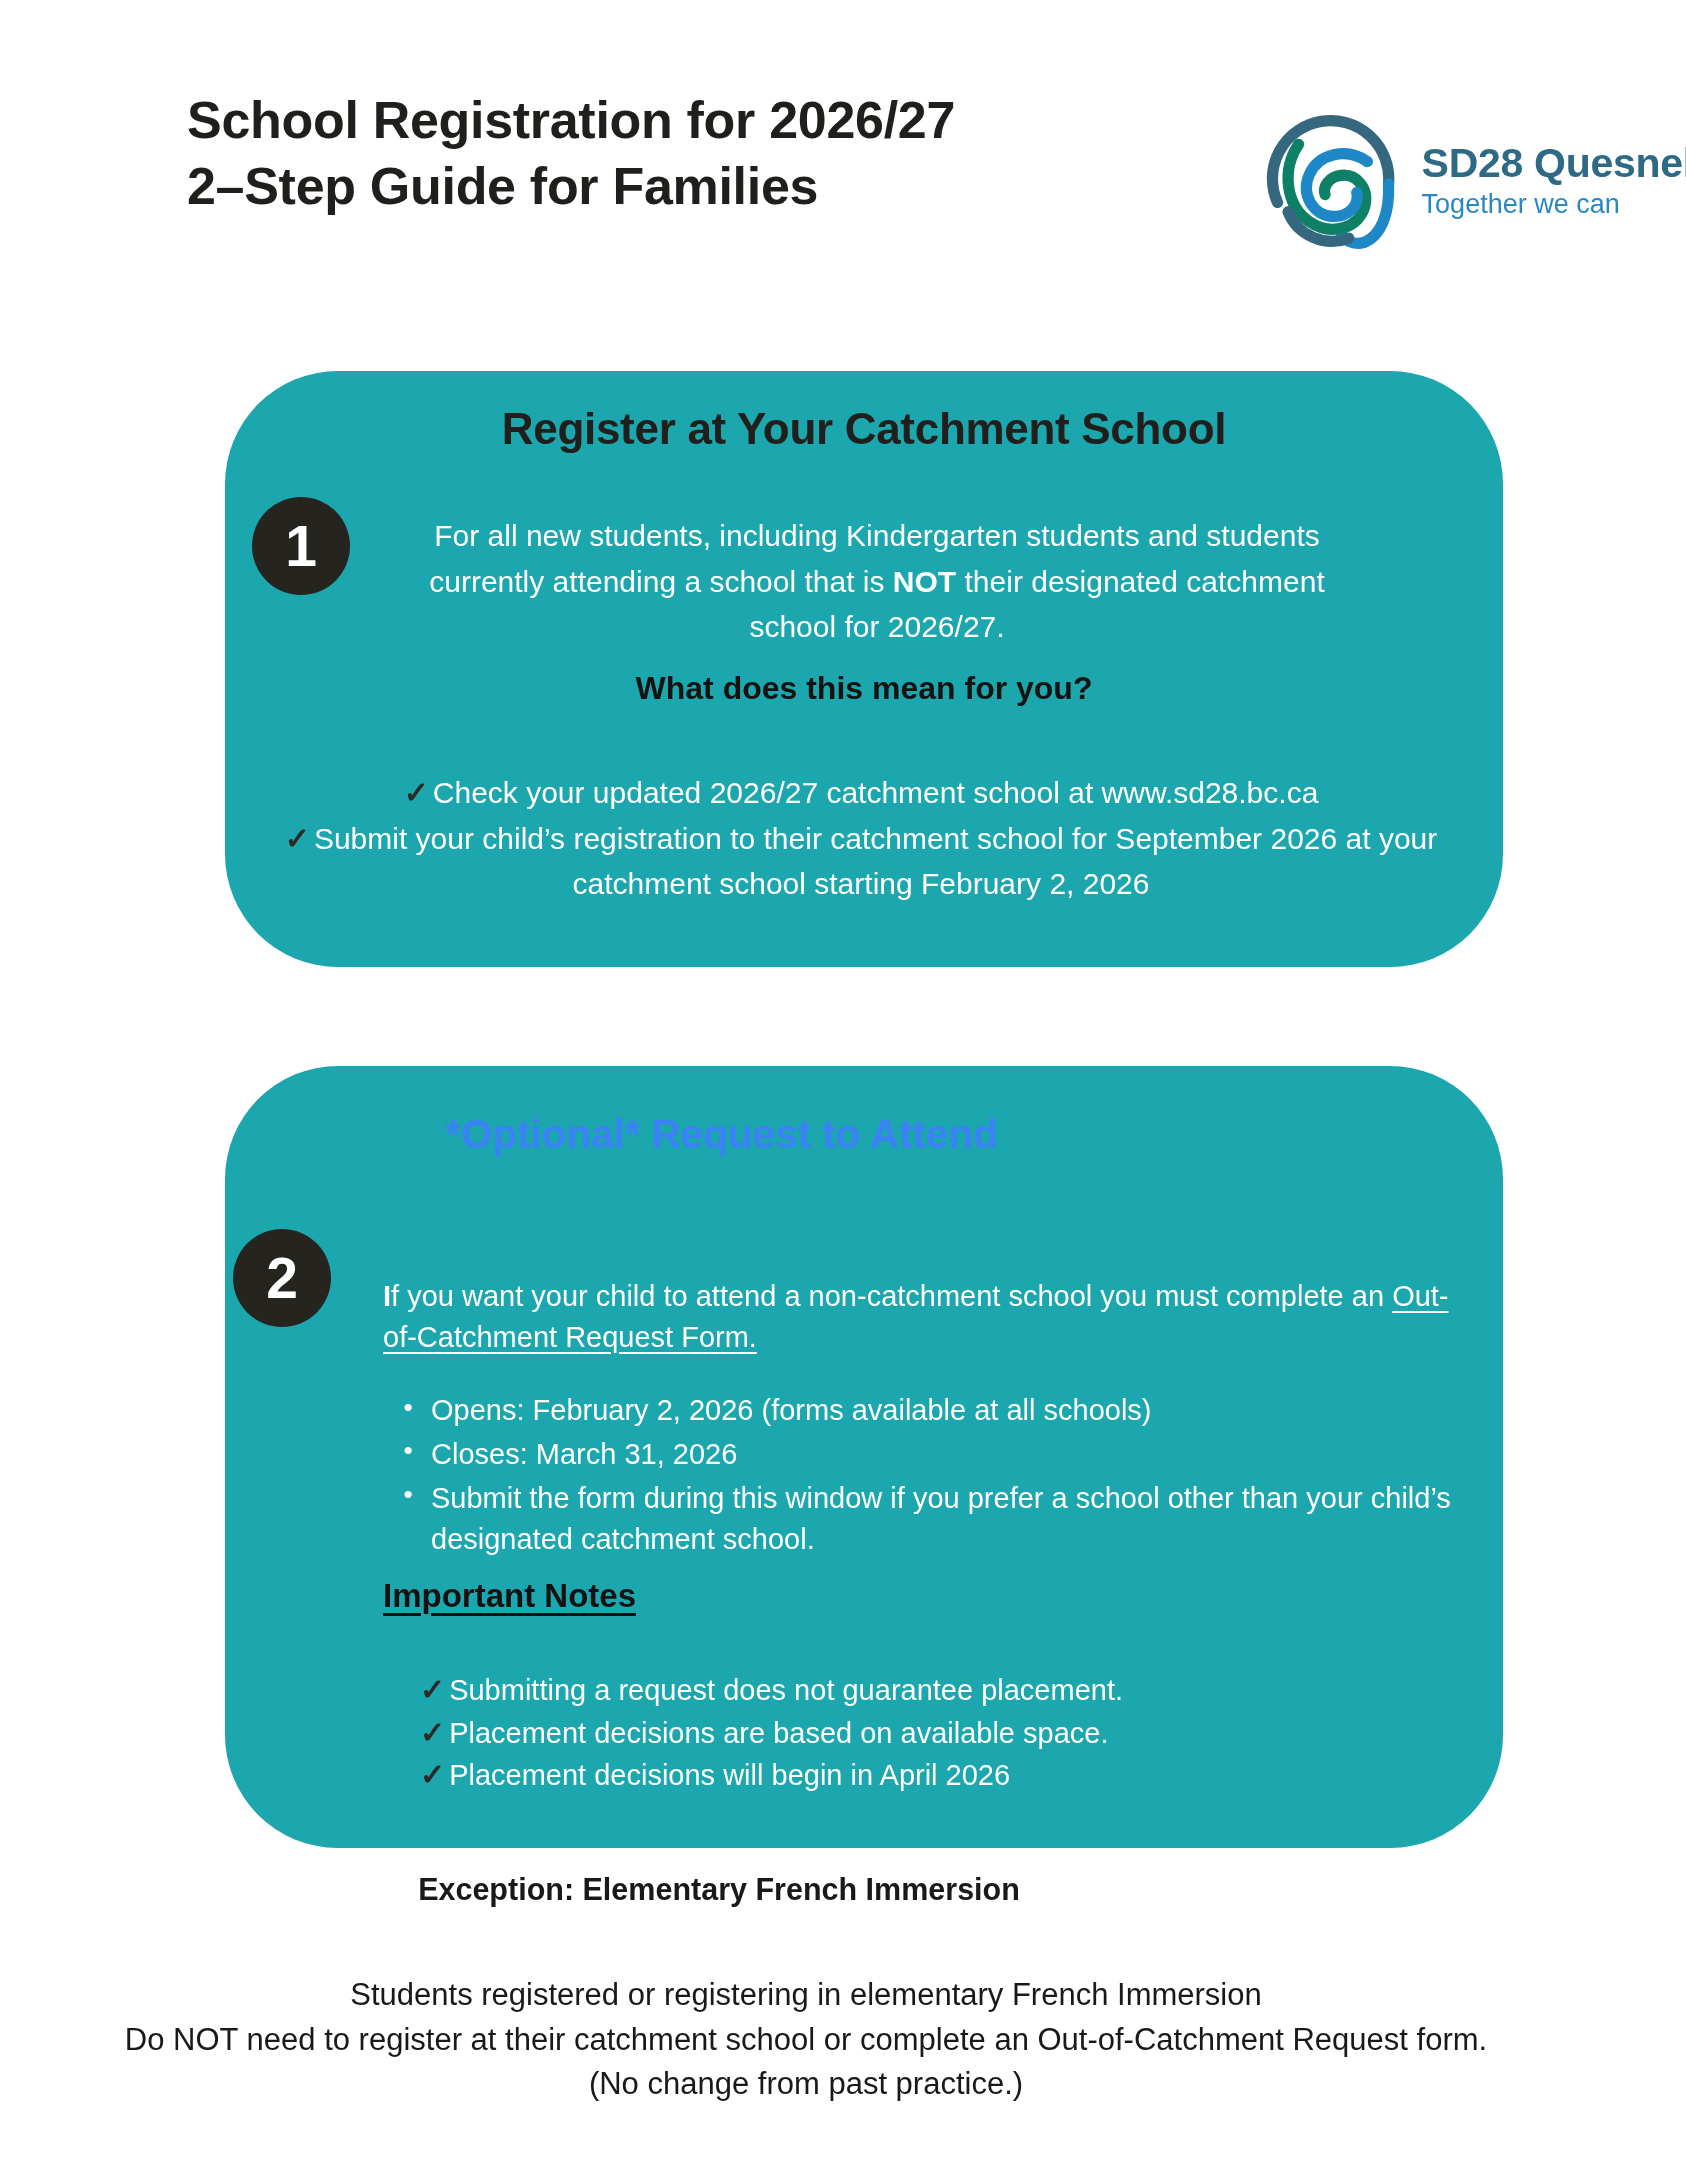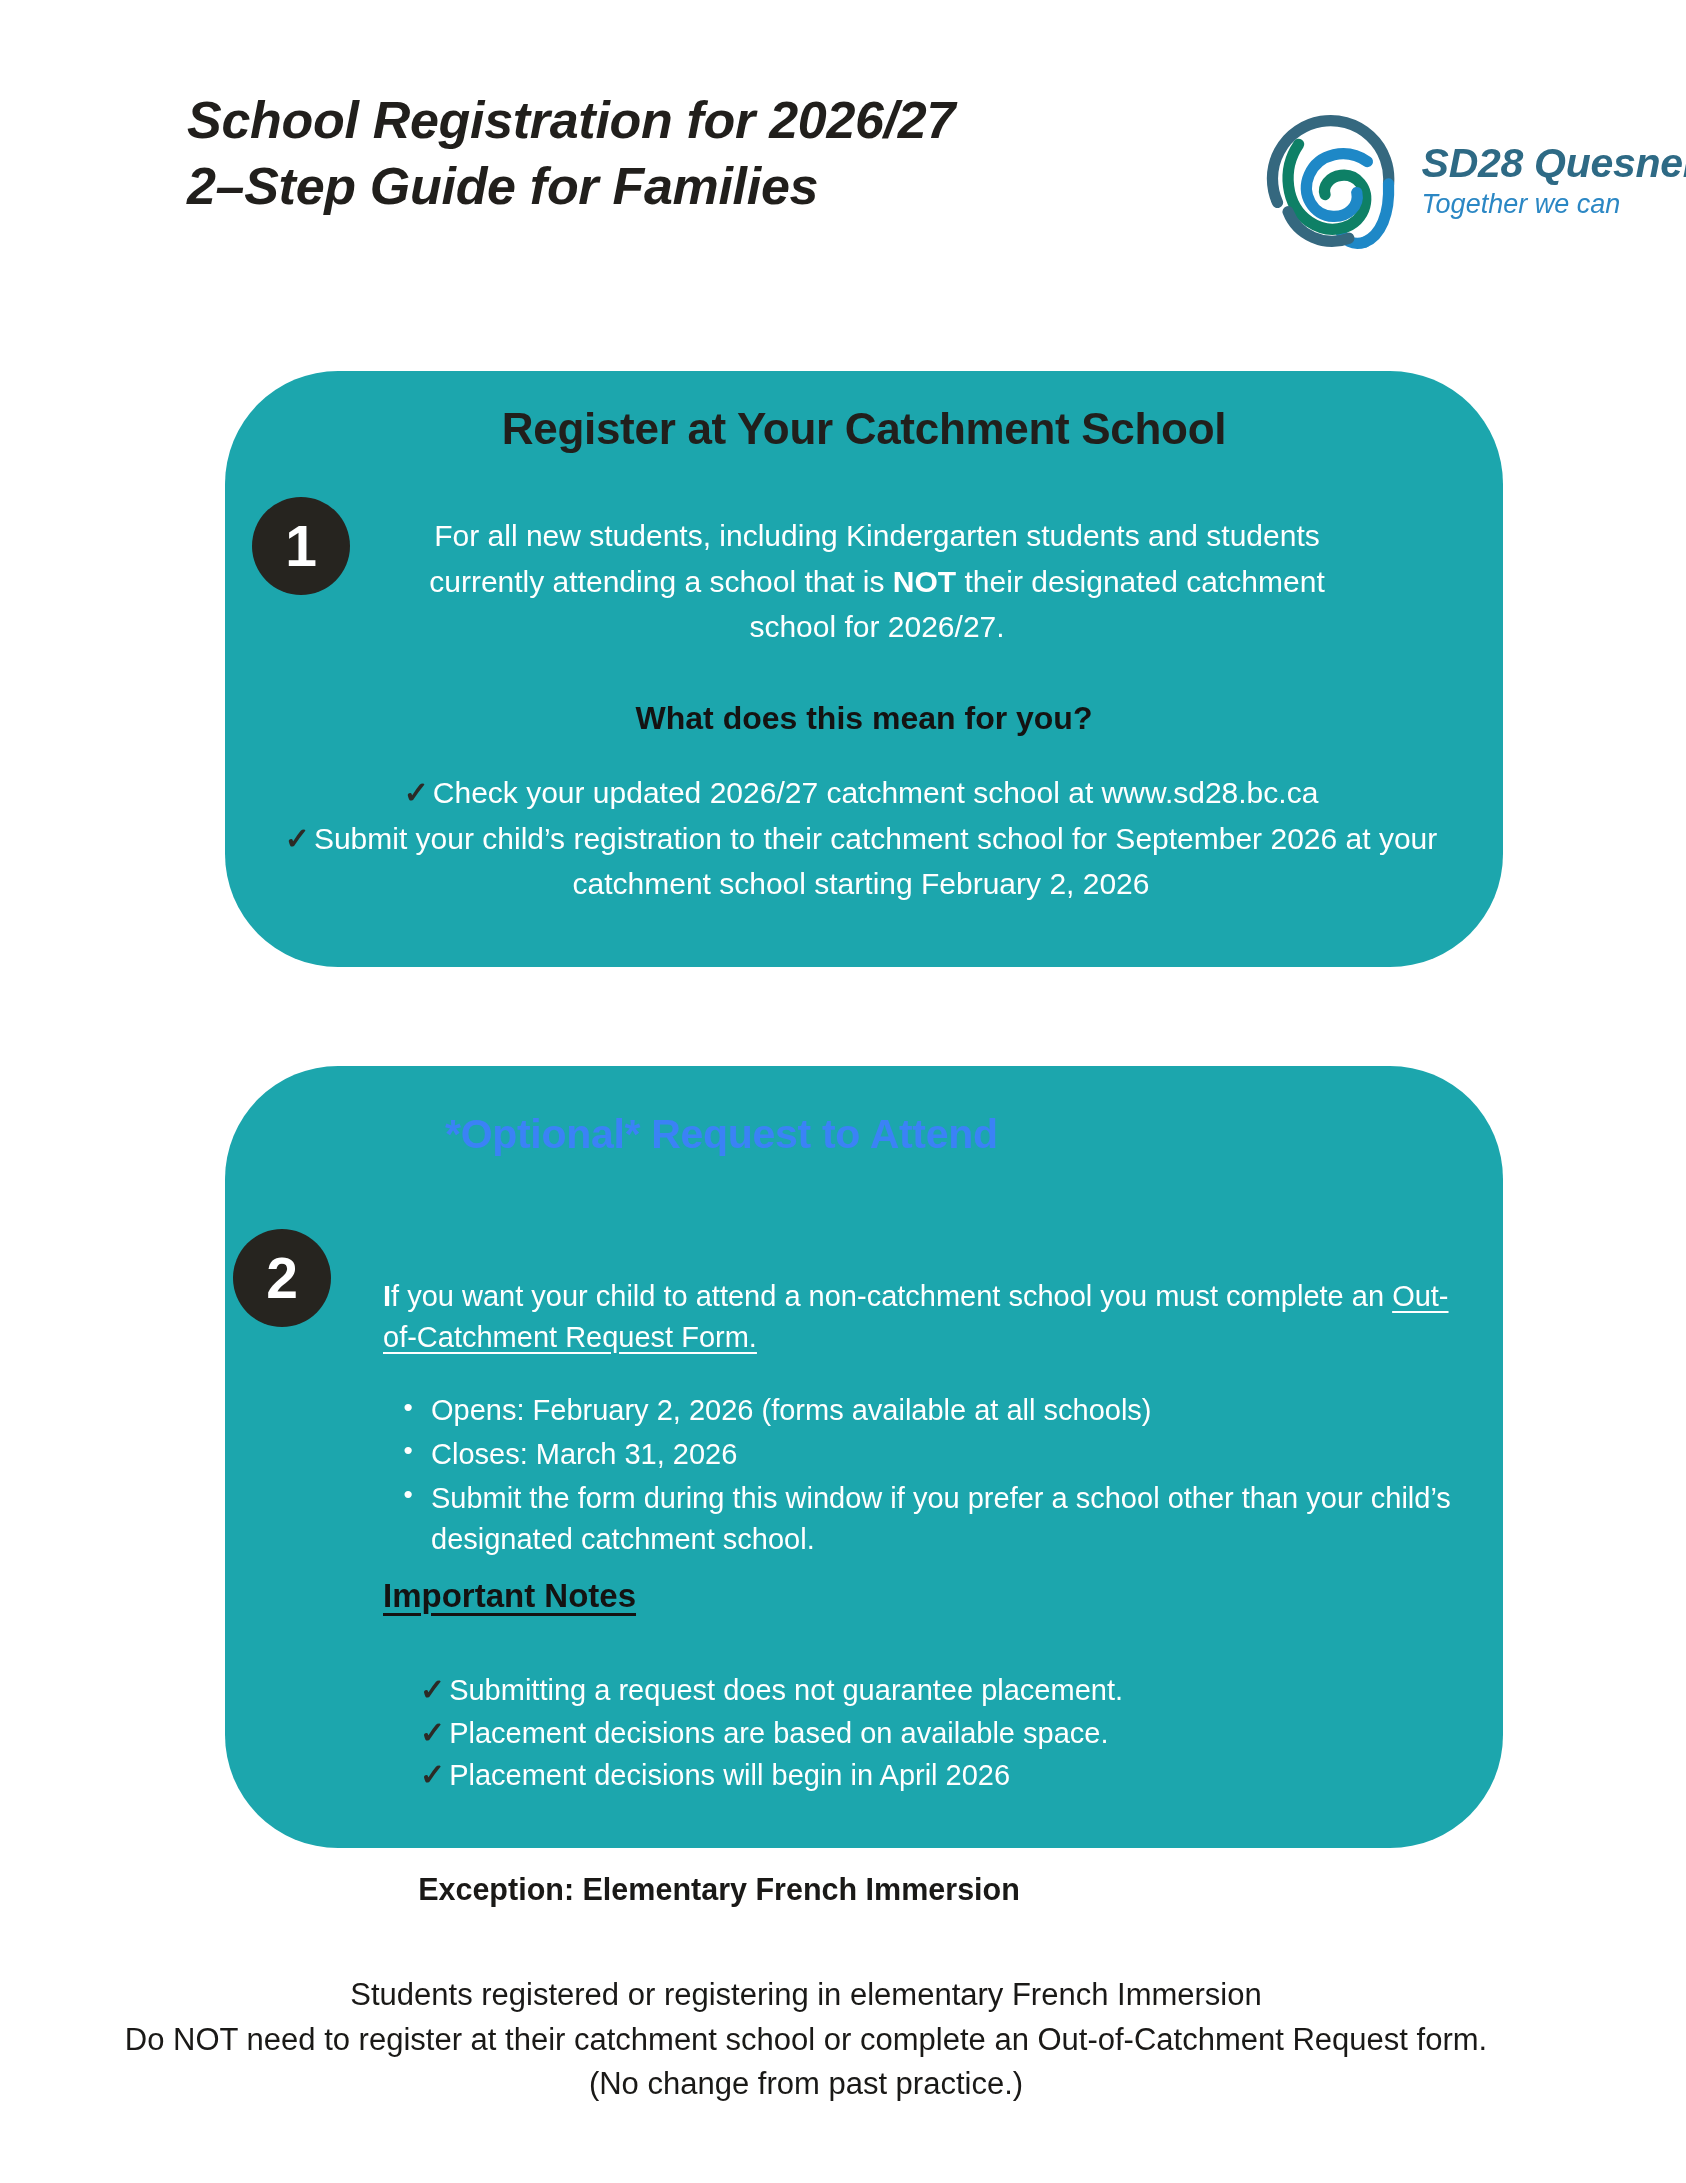--- a/index.html
+++ b/index.html
@@ -19,21 +19,20 @@
     overflow: hidden;
   }
 
   
   .header {
     position: absolute;
     top: 79px;
     left: 0;
     width: 1686px;
     height: 199px;
-    font-style: italic;
   }
 
   .title-block {
     position: absolute;
     left: 187px;
     top: 9.3px;
     color: #211F1C;
     font-weight: bold;
     font-size: 52px;
     line-height: 1.26;
@@ -126,21 +125,21 @@
     text-align: center;
     color: #ffffff;
     font-size: 30px;
     line-height: 1.52;
   }
   .c1-intro b { font-weight: bold; }
 
   .c1-subheading {
     position: absolute;
     left: 225px;
-    top: 699px;
+    top: 669px;
     width: 1278px;
     text-align: center;
     color: #141312;
     font-weight: bold;
     font-size: 32px;
     line-height: 1.2;
   }
 
   .c1-checks {
     position: absolute;

